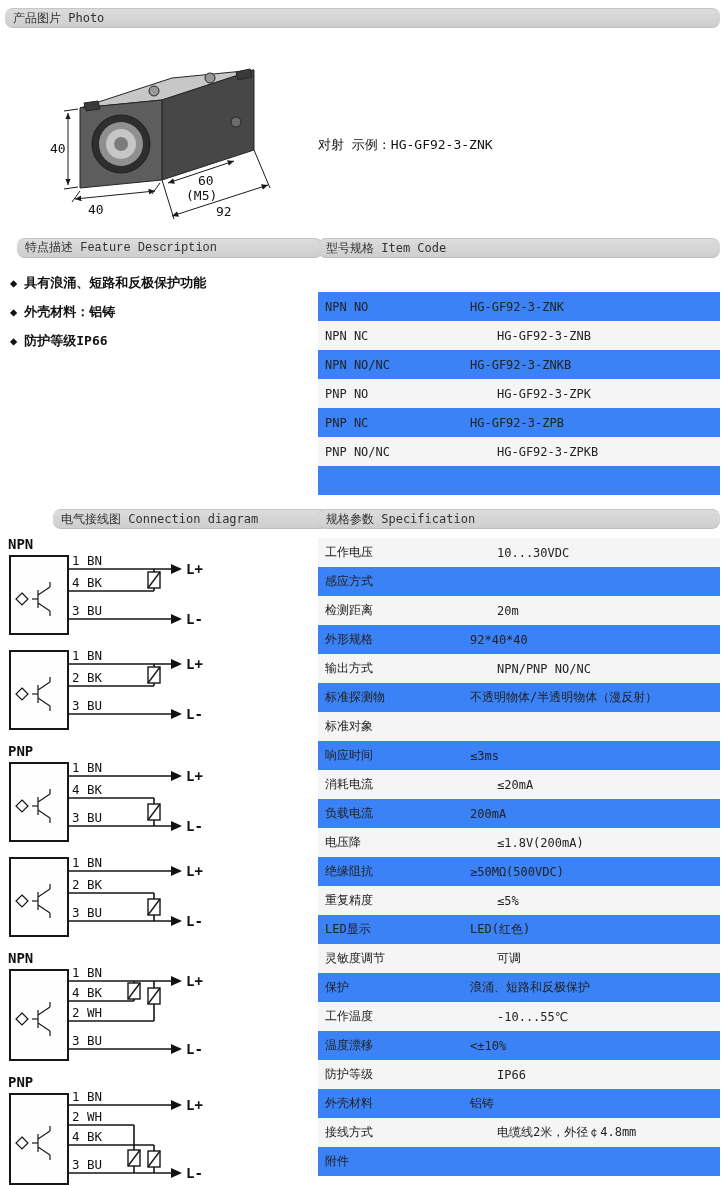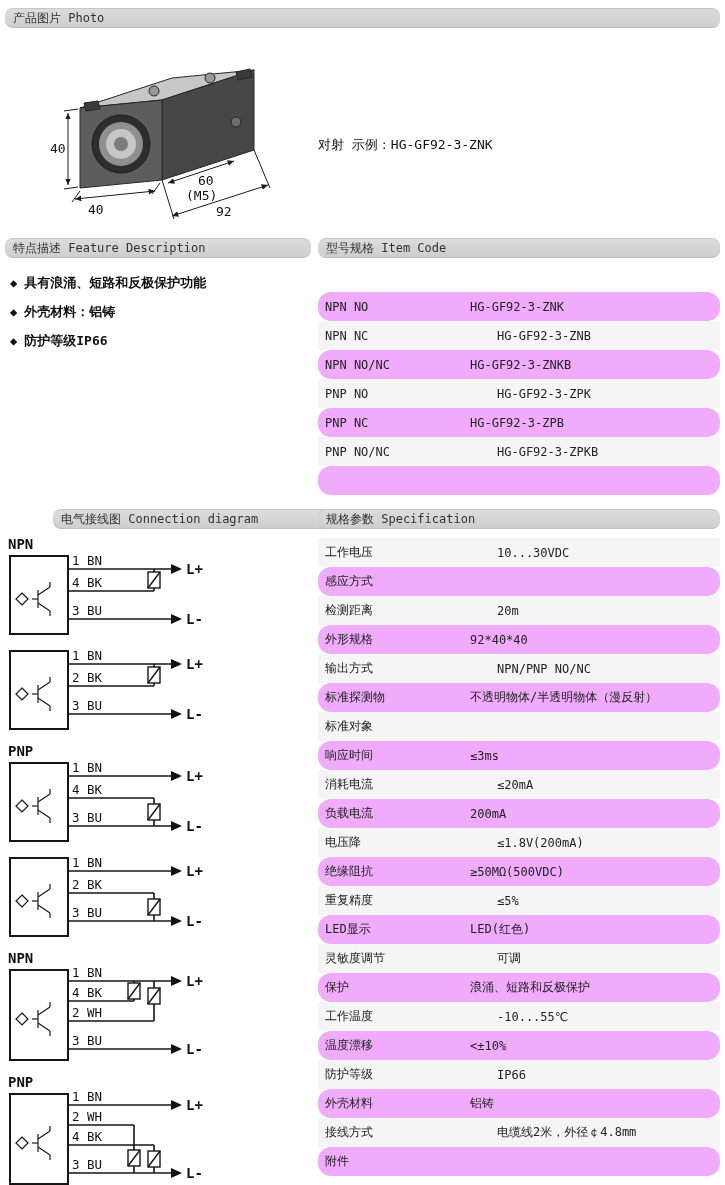--- a/index.html
+++ b/index.html
@@ -4,38 +4,38 @@
 <style>
   * { margin:0; padding:0; box-sizing:border-box; }
   html,body { background:#fff; }
   body { font-family:"DejaVu Sans Mono","DejaVu Sans","Liberation Sans",sans-serif; color:#1d1d1d; }
   .page { position:relative; width:725px; height:1185px; background:#fff; overflow:hidden; }
 
   .section-header { position:absolute; height:20px; background:linear-gradient(#dcdcdc,#cecece);
     border-top:1px solid #c6c6c6; border-bottom:1px solid #bdbdbd;
     font-size:12px; line-height:18px; color:#333; padding-left:8px;border-radius:8px; }
   .hdr-full    { left:5px;   top:8px;   width:715px; }
-  .hdr-left-2  { left:5px;   top:238px; width:306px; }
+  .hdr-left-2  { left:17px;   top:238px; width:306px;font-family:Liberation Mono, monospace; }
   .hdr-right-2 { left:318px; top:238px; width:402px; }
   .hdr-left-3  { left:5px;   top:509px; width:276px;margin-left:48px; }
   .hdr-right-3 { left:318px; top:509px; width:402px; }
 
   .product-figure { position:absolute; left:6px; top:30px; width:250px; height:200px;margin-left:44px; }
   .photo-caption  { position:absolute; left:318px; top:136px; font-size:13px; color:#111; }
   .dim { font-size:13px; fill:#111; font-family:"DejaVu Sans Mono",monospace; }
 
   .feature-list { position:absolute; left:10px; top:268px; width:300px; }
   .feature-item { display:flex; align-items:center; height:29px; font-size:13px; font-weight:bold; color:#111; }
   .bullet { margin-right:7px; font-size:12px; }
 
   .data-table { position:absolute; width:402px; font-size:12px; color:#222; }
   #item-table { left:318px; top:292px; }
   #spec-table { left:318px; top:538px; }
   .trow { display:flex; height:29px; align-items:center; }
-  .trow.dark  { background:#f0abfc;border-radius:13px; }
+  .trow.dark  { background:#3b82f6; }
   .trow.light { background:#f5f5f5;gap:27px; }
   .cell { overflow:hidden; white-space:nowrap; }
   .cname { width:152px; padding-left:7px; }
   .cval  { flex:1; }
 
   .diagram-list { position:absolute; left:8px; top:536px; width:302px; }
   .diagram { margin-bottom:7px; }
   .diagram-title { font-size:14px; font-weight:bold; height:17px; color:#111; }
   .wire { stroke:#141414; stroke-width:1.6; }
   .pin-label  { font-family:"DejaVu Sans Mono",monospace; font-size:12.5px; fill:#111; }

